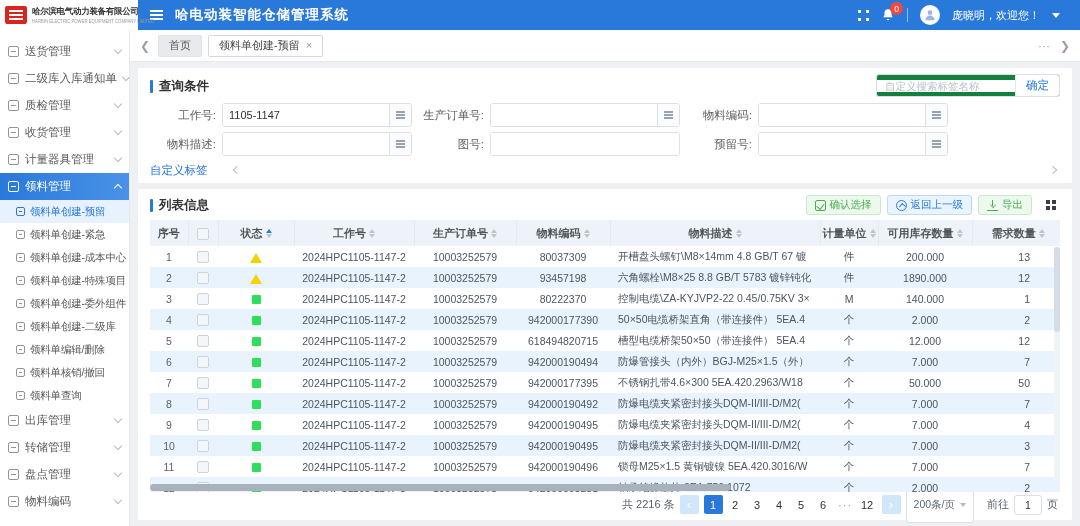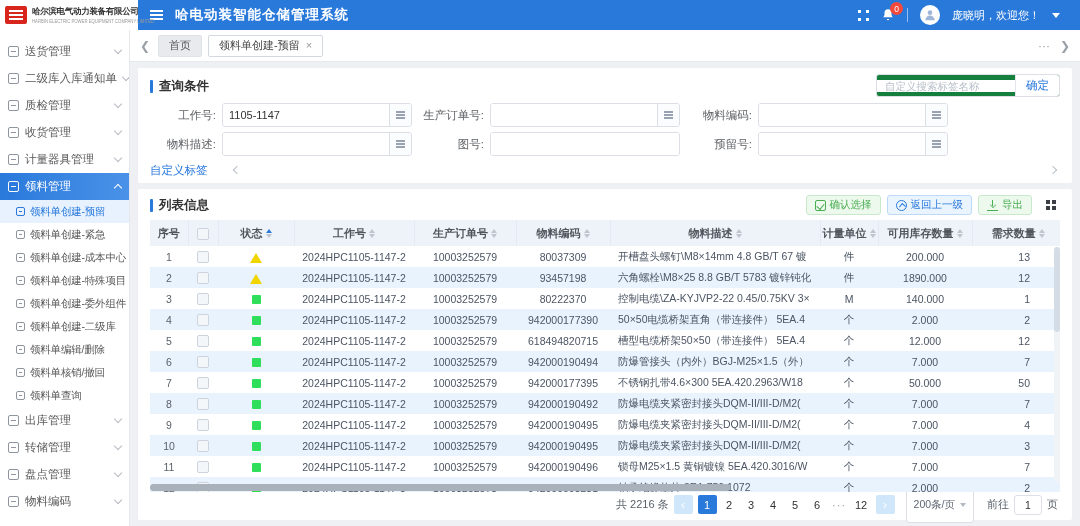--- a/index.html
+++ b/index.html
@@ -123,21 +123,21 @@
 .hscroll{position:absolute;bottom:1px;left:0;width:580px;height:7px;background:#a9b1bb;border-radius:4px}
 .vscroll{position:absolute;top:27px;right:0;width:6px;bottom:10px;background:#f1f4f7;border-radius:3px}
 .vscroll i{display:block;width:6px;height:85px;background:#d4dce5;border-radius:3px}
 
 
 .foot{height:26px;display:flex;align-items:center;justify-content:flex-end;gap:5px;padding:3px 2px 4px;font-size:11px;color:#5a6068}
 .pg-btn{width:19px;height:19px;border-radius:2px;background:#cfe6fb;color:#fff;display:flex;align-items:center;justify-content:center;font-size:12px;cursor:pointer;flex:none}
 .pg-num{min-width:19px;height:19px;display:flex;align-items:center;justify-content:center;border-radius:2px;color:#303133;cursor:pointer;padding:0 2px}
 .pg-num.active{background:#2979db;color:#fff}
 .pg-num.dots{color:#9aa0a8;letter-spacing:1px}
-.pg-size{height:37px;border:1px solid #dcdfe6;border-radius:3px;display:flex;align-items:center;padding:0 7px;gap:5px;color:#5f6672;font-size:10.5px;background:#fff;cursor:pointer;margin-left:6px}
+.pg-size{height:37px;border:1px solid #dcdfe6;border-radius:3px;display:flex;align-items:center;padding:0 7px;gap:5px;color:#5f6672;font-size:10.5px;background:#fff;cursor:pointer;}
 .pg-size .sel-caret{width:0;height:0;border-left:3.5px solid transparent;border-right:3.5px solid transparent;border-top:4px solid #b3b9c2}
 .goto-wrap{display:flex;align-items:center;gap:5px;margin-left:8px}
 .goto-input{width:28px;height:20px;border:1px solid #dcdfe6;border-radius:3px;text-align:center;font-size:10.5px;outline:none;color:#333}
 </style>
 </head>
 <body>
 
 <div class="app">
 
   <header class="topbar">

